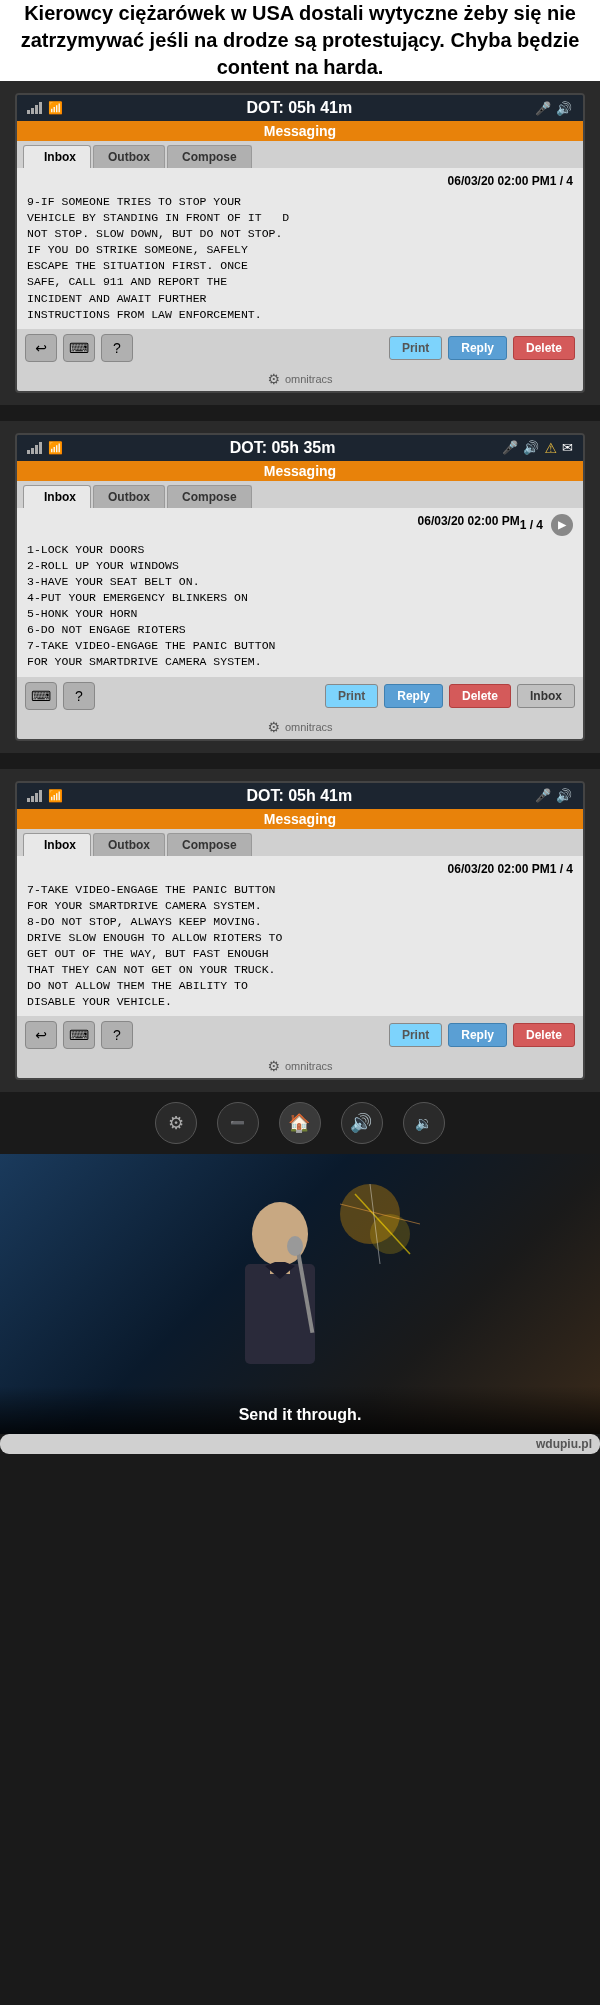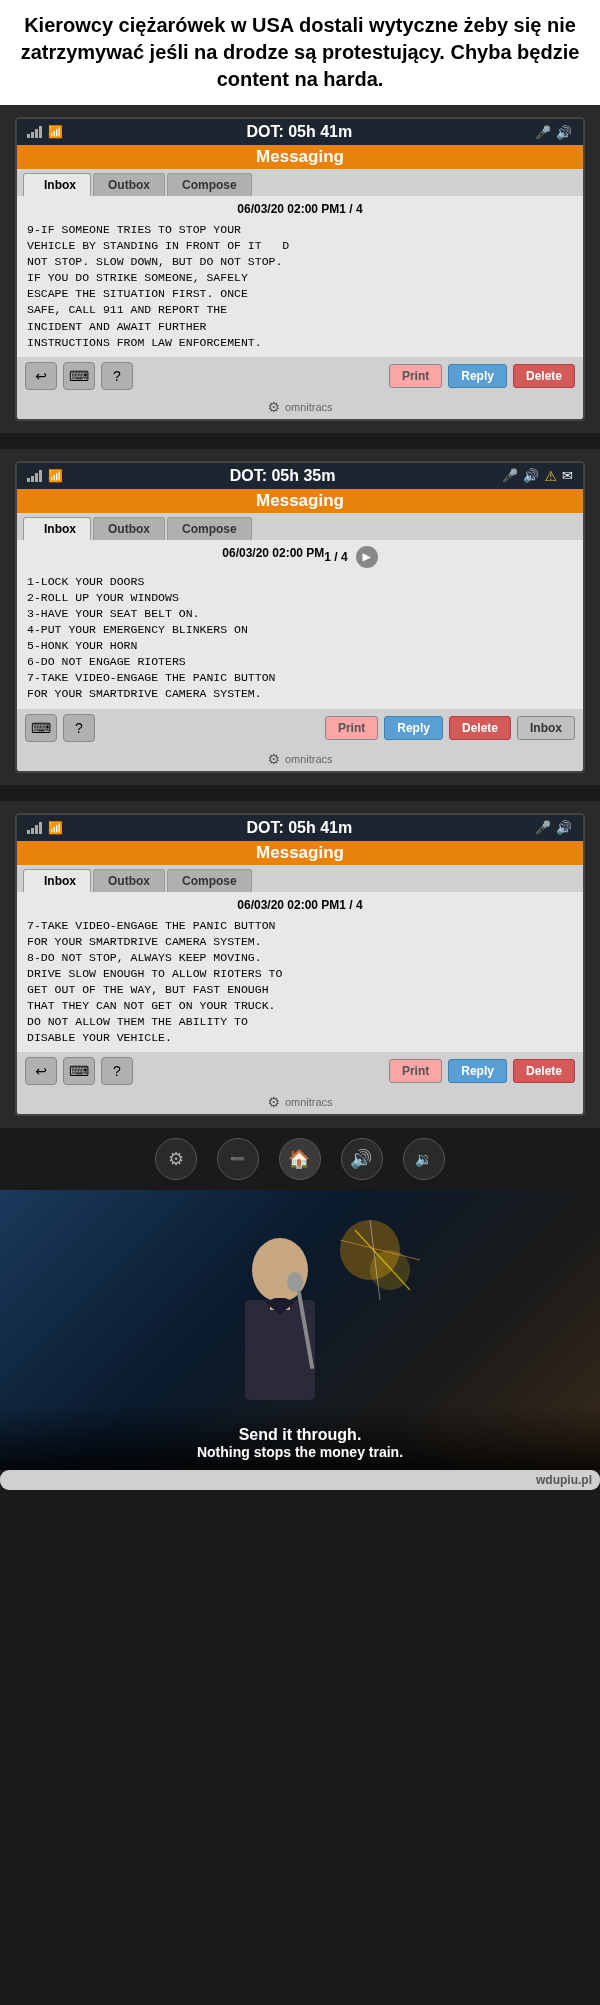--- a/index.html
+++ b/index.html
@@ -6,21 +6,21 @@
     body {
       width: 600px;
       background: #1a1a1a;
       font-family: Arial, sans-serif;
       overflow-x: hidden;
     }
 
     
     .header-block {
       background: #fff;
-      padding: 12px 16px;
+      padding: 0 16px;
       text-align: center;
     }
     .header-block p {
       font-size: 20px;
       font-weight: bold;
       line-height: 1.35;
       color: #000;
     }
 
     
@@ -63,21 +63,21 @@
       display: flex;
       align-items: center;
       gap: 5px;
       font-size: 13px;
       color: #ccc;
     }
 
     .messaging-bar {
       background: #e8820a;
       text-align: center;
-      font-size: 17px;
+      font-size: 14px;
       font-weight: bold;
       color: #fff;
       padding: 2px 0;
     }
 
     
     .tabs-bar {
       background: #d0d0d0;
       display: flex;
       padding: 4px 6px 0;
@@ -103,21 +103,21 @@
     
     .message-area {
       background: #e8e8e8;
       padding: 6px 10px;
     }
     .message-date-line {
       font-size: 12px;
       font-weight: bold;
       color: #000;
       display: flex;
-      justify-content: center;
+      justify-content: flex-end;
       margin-bottom: 6px;
     }
     .message-body {
       font-family: Liberation Mono, monospace;
       font-size: 11.5px;
       color: #000;
       line-height: 1.4;
       white-space: pre;
     }
 
@@ -143,21 +143,21 @@
     }
     .toolbar-spacer { flex: 1; }
     .toolbar-btn {
       padding: 4px 12px;
       font-size: 12px;
       font-weight: bold;
       border-radius: 3px;
       border: 1px solid #888;
       cursor: pointer;
     }
-    .btn-print { background: #fca5a5; color: #555; }
+    .btn-print { background: #7dd3fc; color: #555; }
     .btn-reply { background: #5a9fd4; color: #fff; border-color: #4080b0; }
     .btn-delete { background: #d45a5a; color: #fff; border-color: #b04040; }
     .btn-back { background: #c0c0c0; color: #333; }
 
     .omnitracs-bar {
       background: #d0d0d0;
       text-align: center;
       padding: 4px 0;
       font-size: 12px;
       color: #555;
@@ -510,19 +510,18 @@
       <rect x="100" y="85" width="20" height="15" fill="#c8a882"></rect>
 
       <polygon points="95,92 110,105 125,92 115,88 105,88" fill="#1a1a2a"></polygon>
 
       <rect x="130" y="70" width="4" height="90" fill="#888" transform="rotate(-10, 130, 100)"></rect>
       <ellipse cx="125" cy="72" rx="8" ry="10" fill="#999"></ellipse>
     </svg>
   </div>
   <div class="movie-overlay">
     <div style="font-size:16px;font-weight:bold;">Send it through.</div>
-    <div style="font-size:14px;font-weight:bold;">Nothing stops the money train.</div>
   </div>
 </div>
 
 <div class="watermark">
   <span>wdupiu.pl</span>
 </div>
 
 </body></html>

